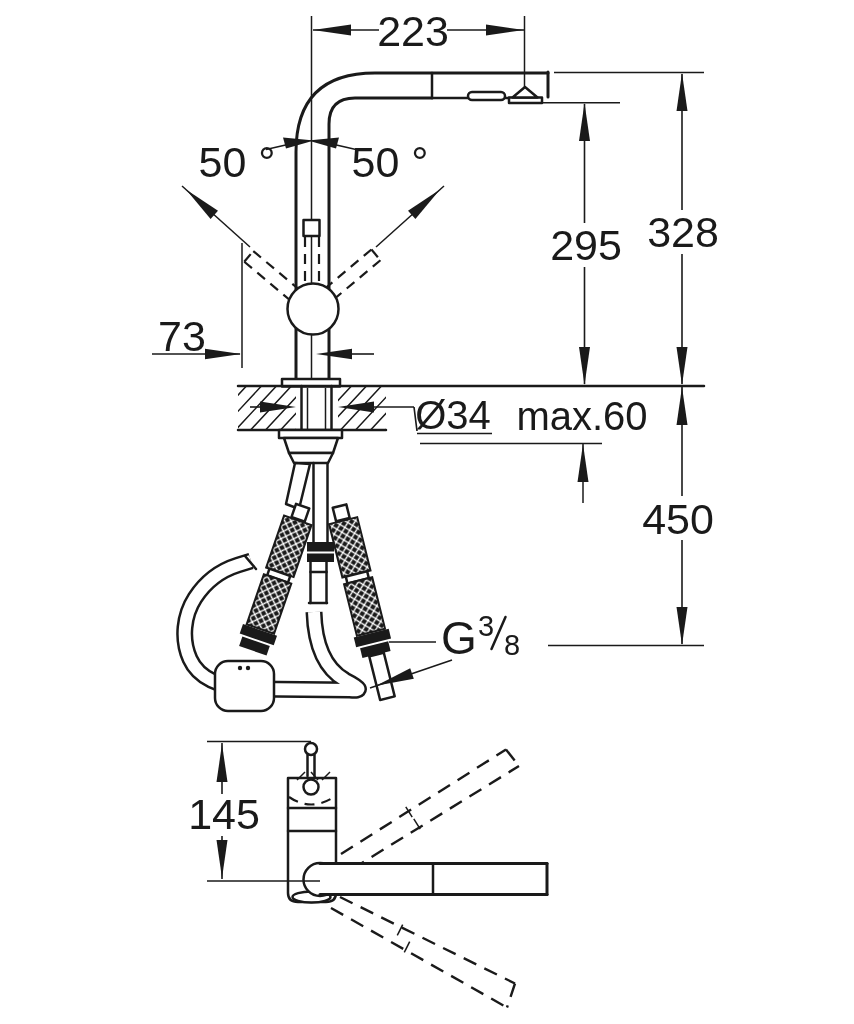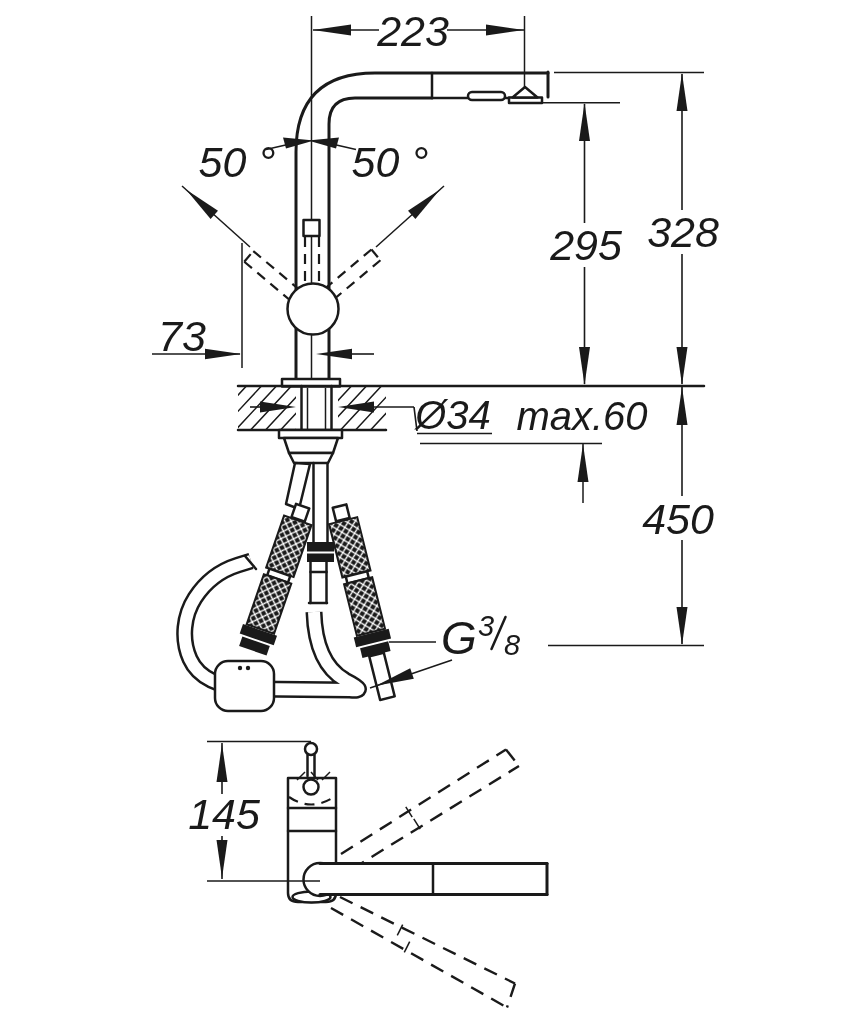--- a/index.html
+++ b/index.html
@@ -1,16 +1,16 @@
 <!DOCTYPE html>
 <html><head>
 <meta charset="utf-8">
 <style>
   html,body{margin:0;padding:0;background:#ffffff;}
-  .page{position:relative;width:854px;height:1024px;background:#ffffff;overflow:hidden;font-style:italic;}
+  .page{position:relative;width:854px;height:1024px;background:#ffffff;overflow:hidden;}
   svg{position:absolute;left:0;top:0;}
   .ol  {stroke:#1a1a1a;stroke-width:3;  fill:none;stroke-linecap:round;stroke-linejoin:round;}
   .ol2 {stroke:#1a1a1a;stroke-width:2.5;fill:none;stroke-linecap:round;stroke-linejoin:round;}
   .olw {stroke:#1a1a1a;stroke-width:2.5;fill:#ffffff;stroke-linejoin:round;}
   .dim {stroke:#1a1a1a;stroke-width:1.6;fill:none;}
   .thin{stroke:#1a1a1a;stroke-width:1.5;fill:none;}
   .dsh {stroke:#1a1a1a;stroke-width:2.2;fill:none;stroke-dasharray:10 7;}
   .dsh2{stroke:#1a1a1a;stroke-width:2.4;fill:none;stroke-dasharray:14 9;}
   .ah  {fill:#1a1a1a;stroke:none;}
   .ko  {fill:#ffffff;stroke:none;}

